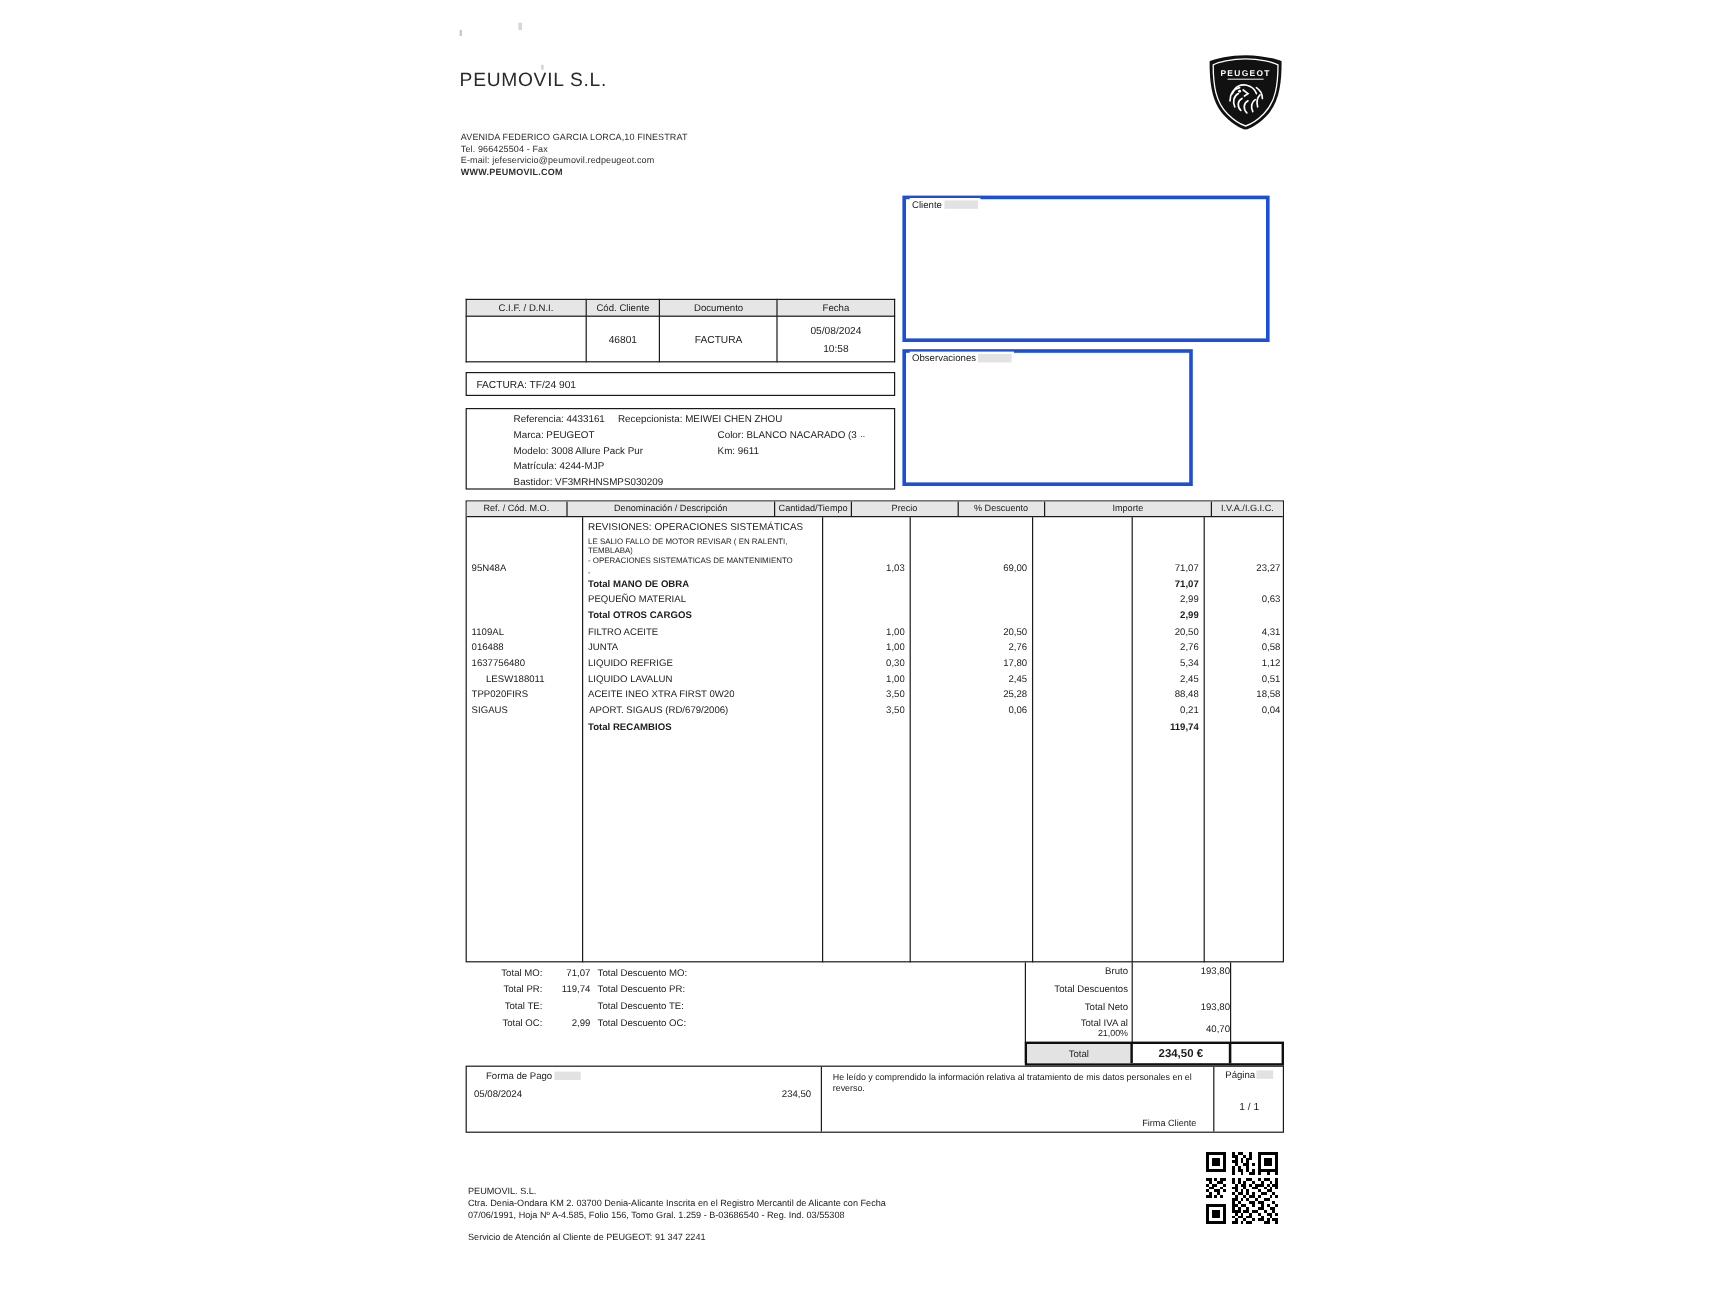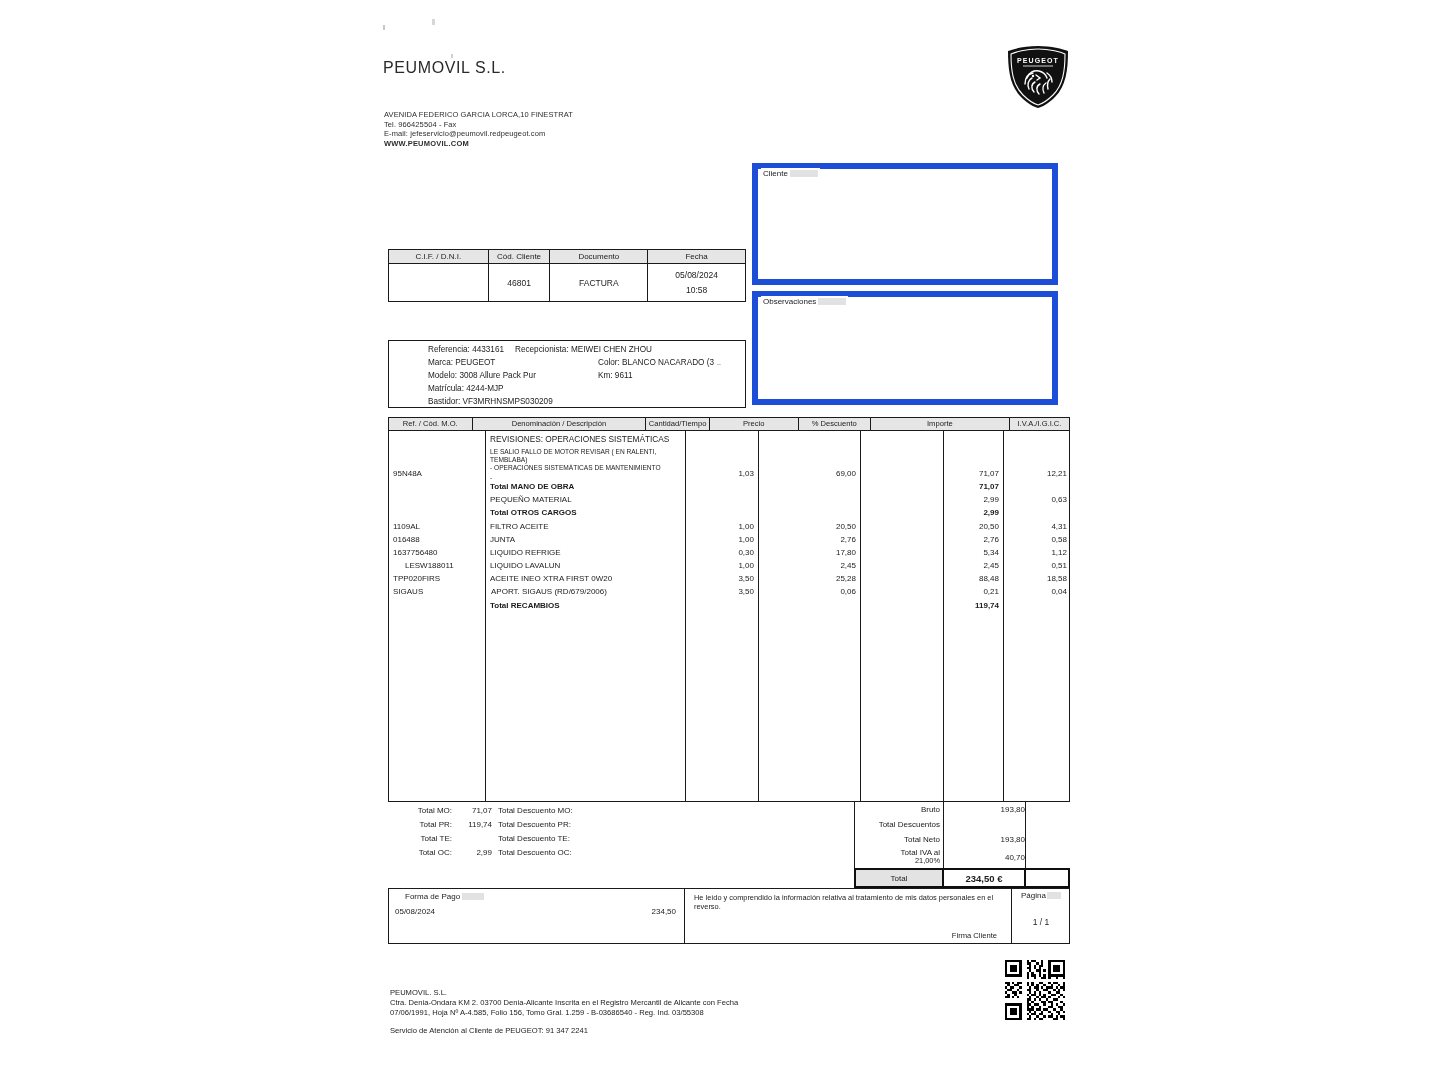--- a/index.html
+++ b/index.html
@@ -26,33 +26,33 @@
     position: absolute; left: 384px; top: 110px;
     font-size: 7.5px; line-height: 9.6px; color: #2e2e2e;
     letter-spacing: 0.1px;
   }
   .company-addr .bold { font-weight: bold; letter-spacing: 0.2px; }
 
   
   .logo { position: absolute; left: 1003px; top: 44px; width: 70px; height: 66px; }
 
   
-  .box { position: absolute; border: 6px solid #1d4ed8; background: #fff; }
+  .box { position: absolute; border: 3px solid #1d4ed8; background: #fff; }
   .box-label {
     position: absolute; top: -1px; left: 3px;
     font-size: 8px; padding: 1px 2px 1px 2px; color: #1b1b1b;
     background: #fff;
   }
   .box-label span.shade {
     display: inline-block; width: 28px; height: 7px;
     background: #e2e2e2; vertical-align: middle; margin-left: 2px;
   }
 
   .cliente-box { left: 752px; top: 163px; width: 306px; height: 122px; }
-  .obs-box { left: 752px; top: 291px; width: 306px; height: 114px; }
+  .obs-box { left: 752px; top: 291px; width: 242px; height: 114px; }
 
   
   .meta-table {
     position: absolute; left: 388px; top: 249px;
     width: 358px; border-collapse: collapse;
     font-size: 8.5px;
   }
   .meta-table th, .meta-table td {
     border: 1px solid #1a1a1a; text-align: center; padding: 2px 3px;
     font-weight: normal;
@@ -253,20 +253,23 @@
       <td>46801</td>
       <td>FACTURA</td>
       <td>
         <span class="meta-date-line">05/08/2024</span>
         <span class="meta-date-line">10:58</span>
       </td>
     </tr>
   </tbody>
     </table>
 
+  <div class="factura-bar">
+    <span>FACTURA: TF/24 901</span>
+  </div>
 
   <div class="vehicle-box">
     <div class="veh-row" style="top:4px;">Referencia: 4433161</div>
     <div class="veh-right" style="left:126px;top:4px;">Recepcionista: MEIWEI CHEN ZHOU</div>
     <div class="veh-row" style="top:17px;">Marca: PEUGEOT</div>
     <div class="veh-right" style="left:209px;top:17px;">Color: BLANCO NACARADO (3</div>
     <div class="veh-right" style="left:328px;top:18px;font-size:7px;">..</div>
     <div class="veh-row" style="top:30px;">Modelo: 3008 Allure Pack Pur</div>
     <div class="veh-right" style="left:209px;top:30px;">Km: 9611</div>
     <div class="veh-row" style="top:43px;">Matrícula: 4244-MJP</div>
@@ -297,21 +300,21 @@
       <div class="cell desc-small" style="left:101px;top:25px;">TEMBLABA)</div>
       <div class="cell desc-small" style="left:101px;top:33px;">- OPERACIONES SISTEMÁTICAS DE MANTENIMIENTO</div>
       <div class="cell desc-small" style="left:101px;top:43px;">-</div>
 
       <div class="row" style="top:37px;">
         <div class="cell" style="left:4px;">95N48A</div>
         <div class="cell num" style="left:296px;width:69px;">1,03</div>
         <div class="cell num" style="left:369px;width:98px;">69,00</div>
         <div class="cell num" style="left:471px;width:79px;"></div>
         <div class="cell num" style="left:514px;width:96px;">71,07</div>
-        <div class="cell num" style="left:614px;width:64px;">12,21</div>
+        <div class="cell num" style="left:614px;width:64px;">23,27</div>
       </div>
 
       <div class="row" style="top:50px;">
         <div class="cell bold" style="left:101px;">Total MANO DE OBRA</div>
         <div class="cell num bold" style="left:514px;width:96px;">71,07</div>
       </div>
 
       <div class="row" style="top:63px;">
         <div class="cell" style="left:101px;">PEQUEÑO MATERIAL</div>
         <div class="cell num" style="left:514px;width:96px;">2,99</div>

